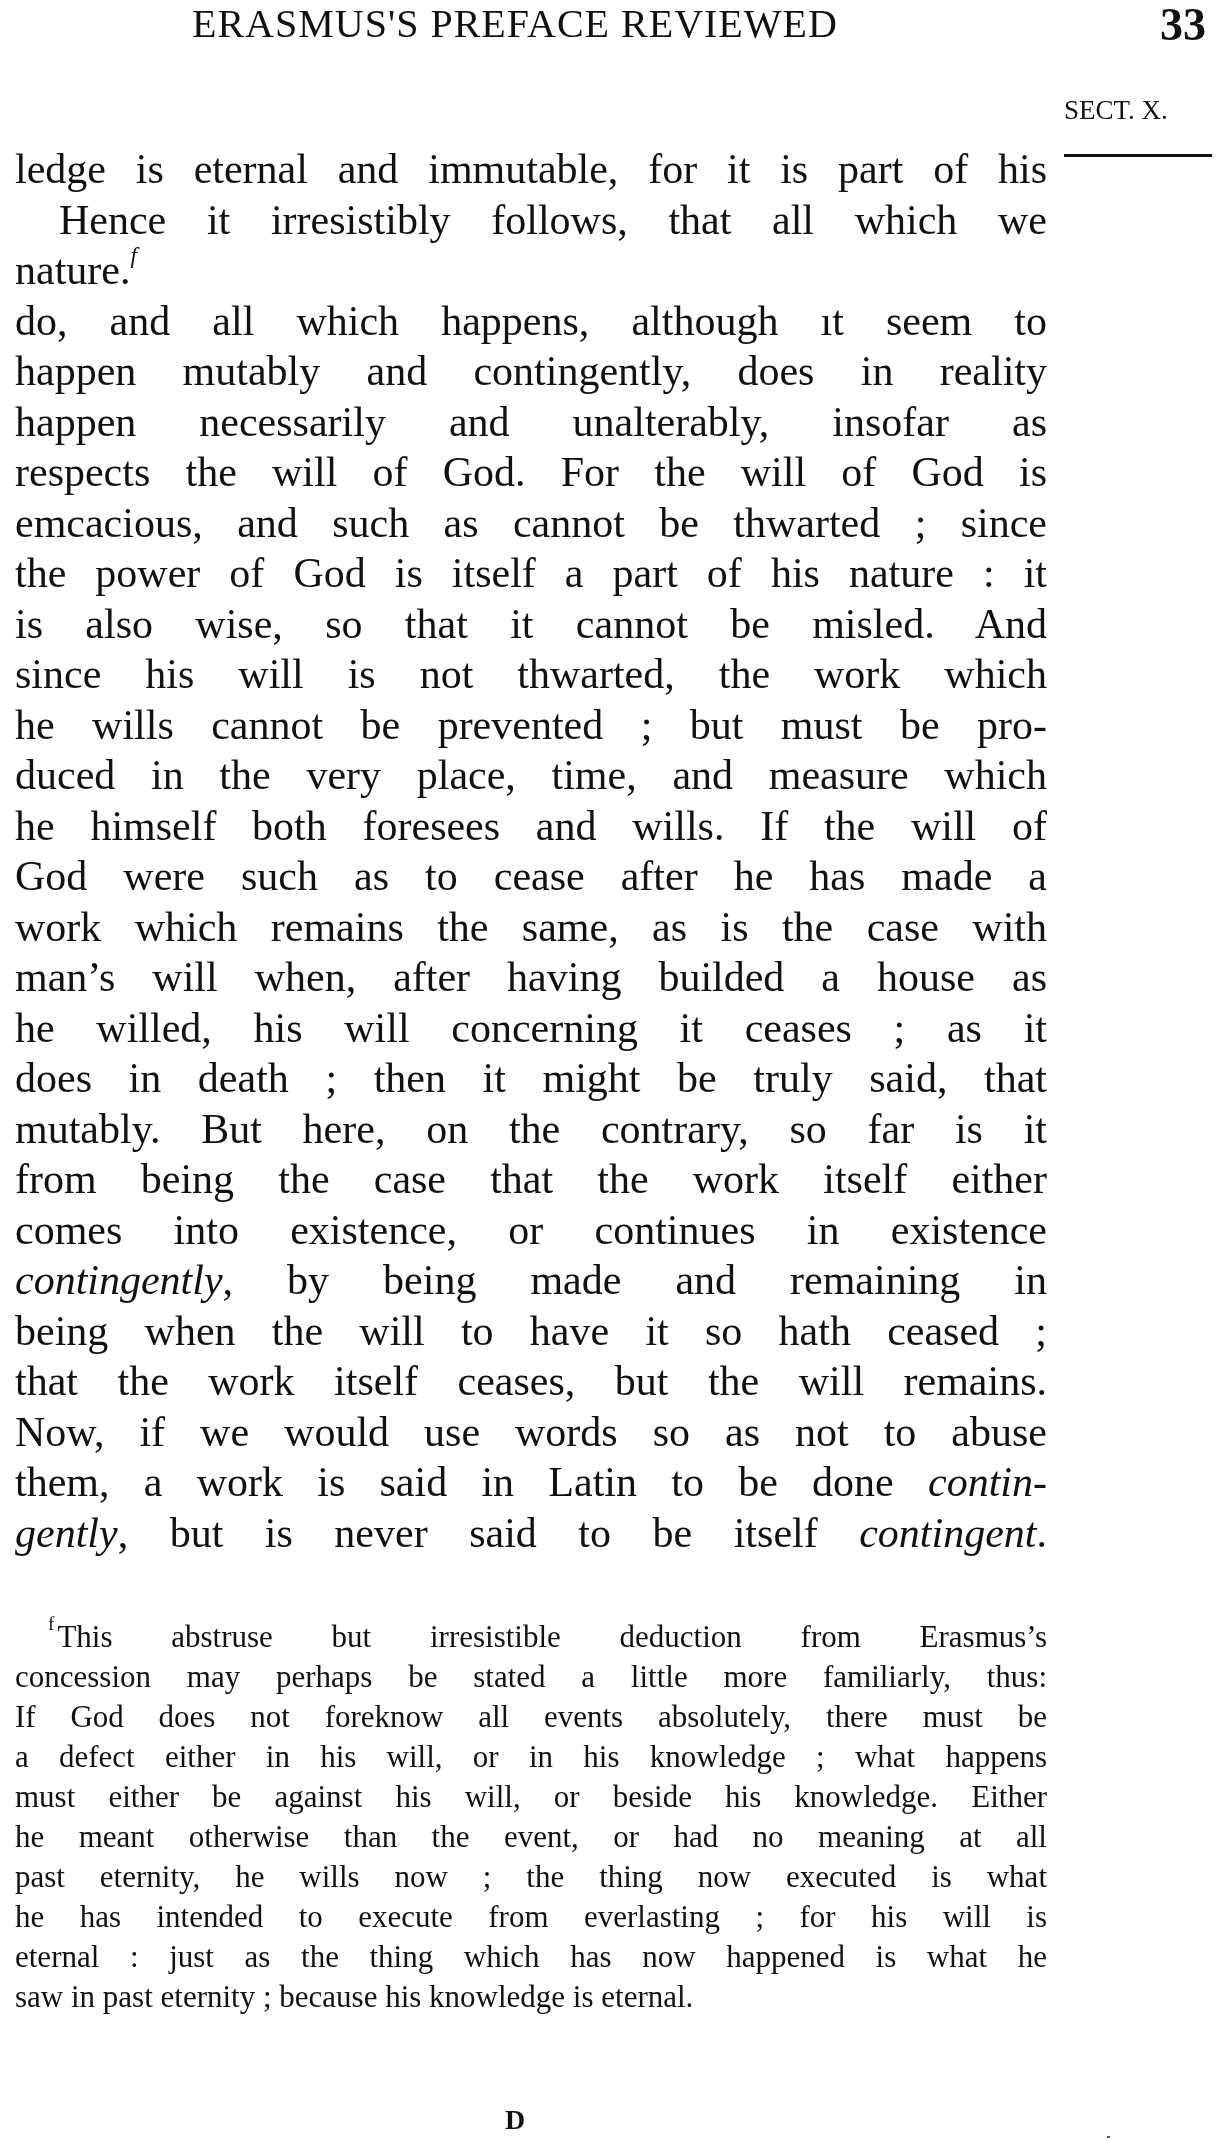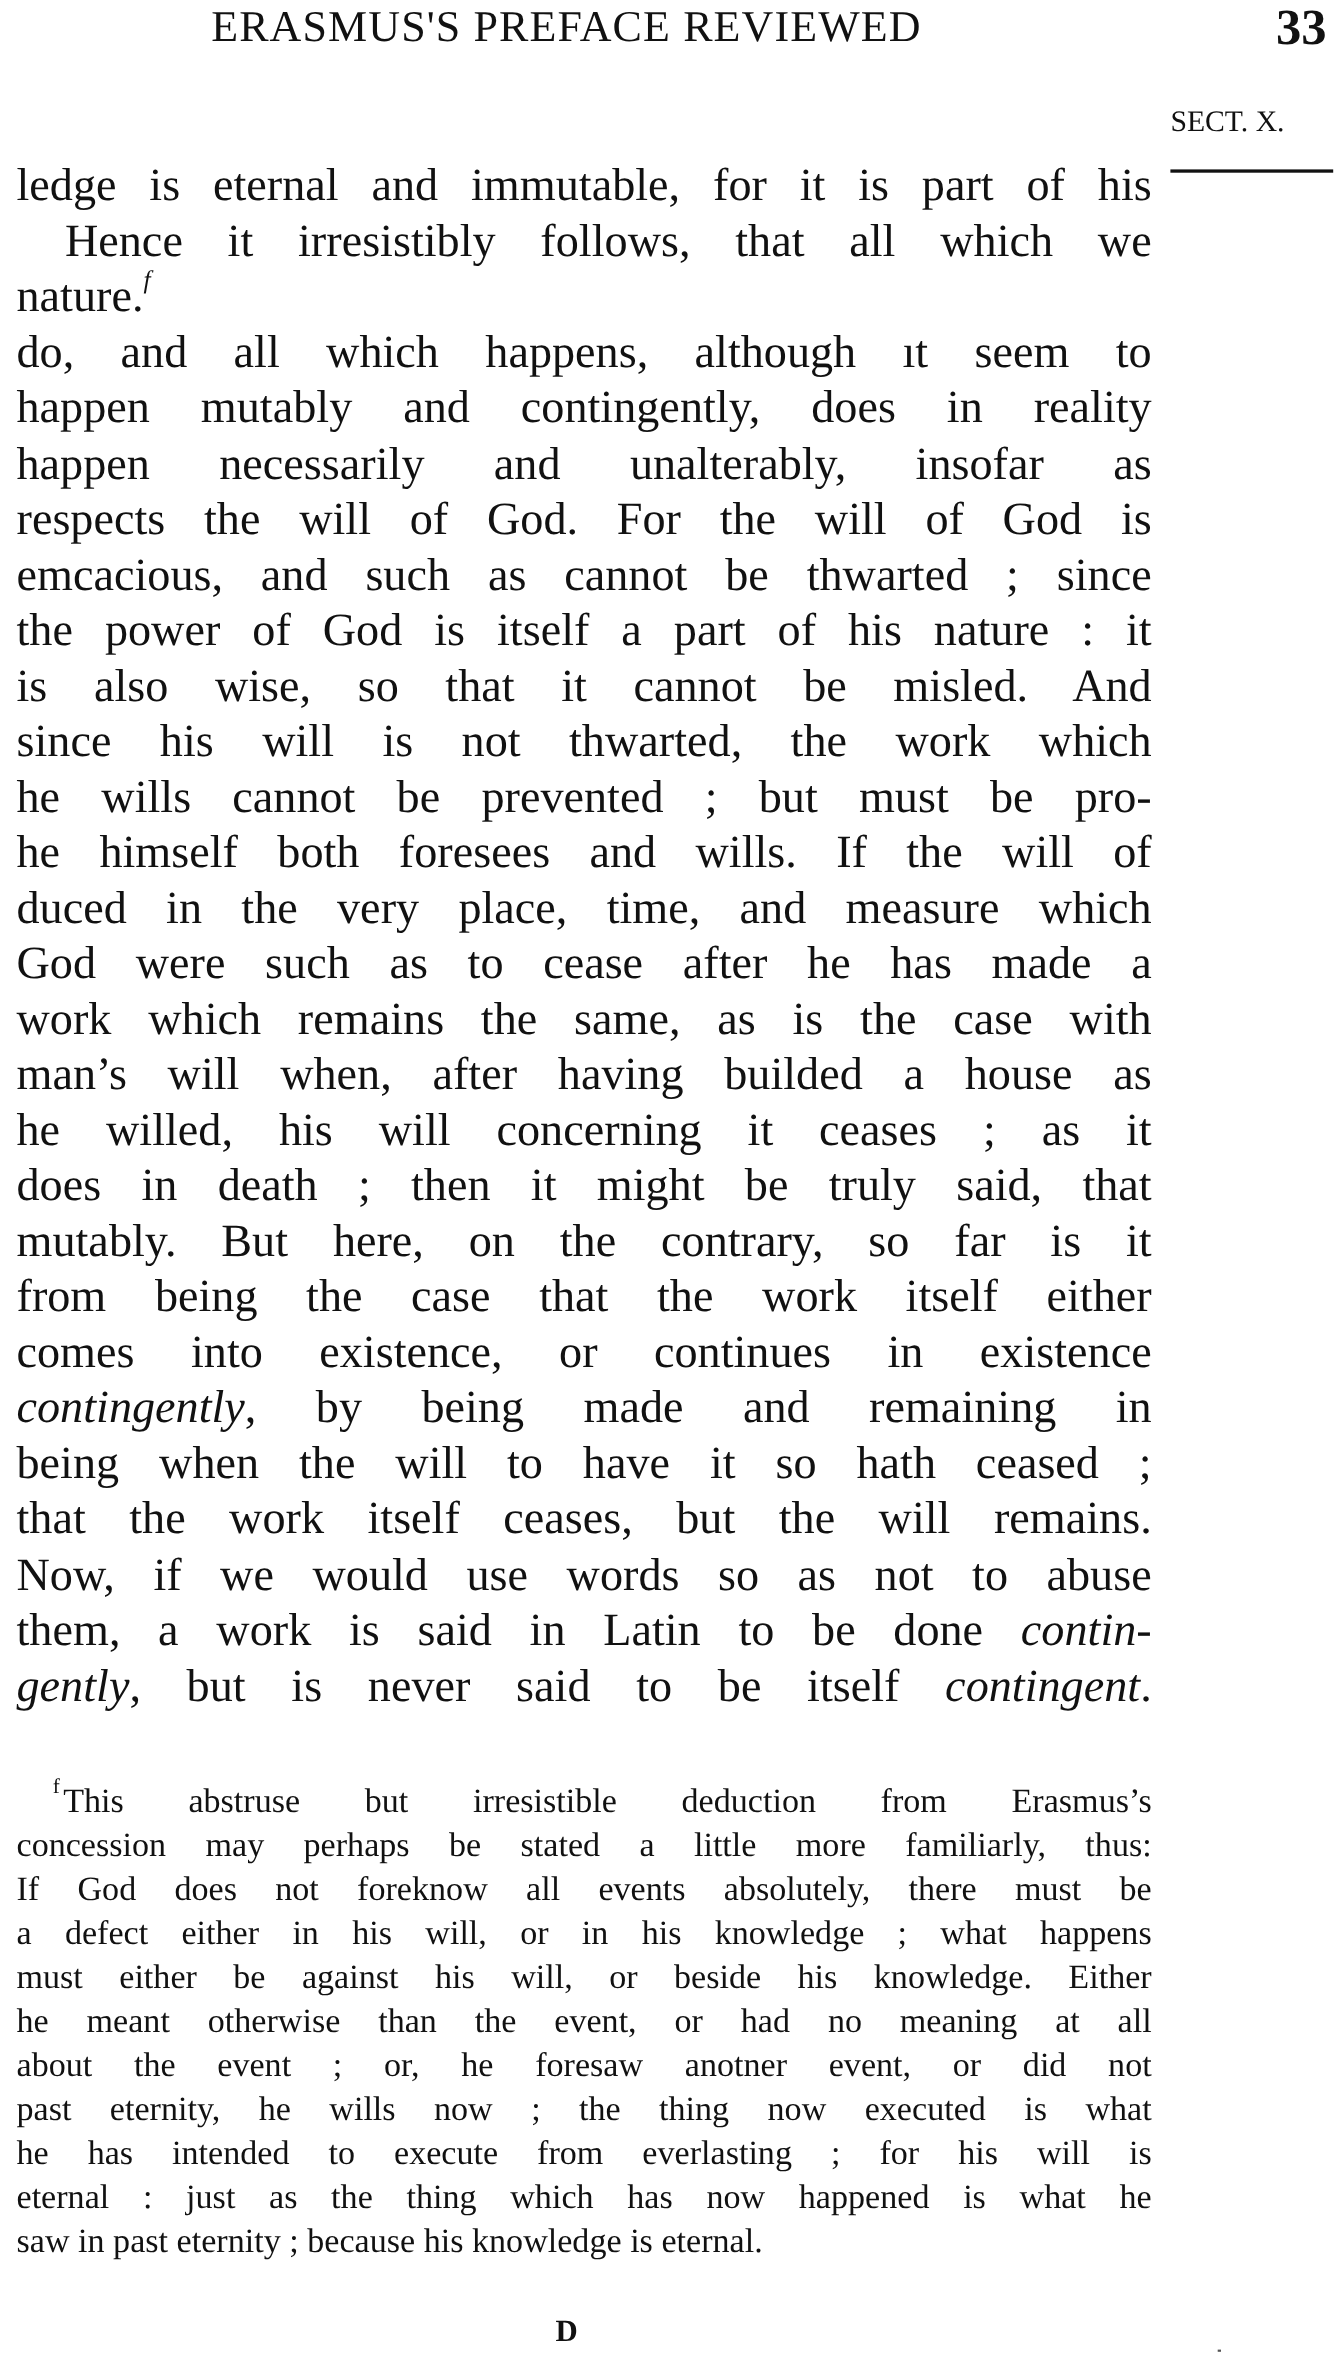--- a/index.html
+++ b/index.html
@@ -132,22 +132,22 @@
   <span class="line last"><span>nature.</span><sup class="fn">f</sup></span>
   <span class="line"><span>do, and all which happens, although ıt seem to</span></span>
   <span class="line"><span>happen mutably and contingently, does in reality</span></span>
   <span class="line"><span>happen necessarily and unalterably, insofar as</span></span>
   <span class="line"><span>respects the will of God.  For the will of God is</span></span>
   <span class="line"><span>emcacious, and such as cannot be thwarted ; since</span></span>
   <span class="line"><span>the power of God is itself a part of his nature : it</span></span>
   <span class="line"><span>is also wise, so that it cannot be misled.  And</span></span>
   <span class="line"><span>since his will is not thwarted, the work which</span></span>
   <span class="line"><span>he wills cannot be prevented ; but must be pro-</span></span>
+  <span class="line"><span>duced in the very place, time, and measure which</span></span>
   <span class="line"><span>he himself both foresees and wills.  If the will of</span></span>
-  <span class="line"><span>duced in the very place, time, and measure which</span></span>
   <span class="line"><span>God were such as to cease after he has made a</span></span>
   <span class="line"><span>work which remains the same, as is the case with</span></span>
   <span class="line"><span>man’s will when, after having builded a house as</span></span>
   <span class="line"><span>he willed, his will concerning it ceases ; as it</span></span>
   <span class="line"><span>does in death ; then it might be truly said, that</span></span>
   <span class="line"><span>mutably.  But here, on the contrary, so far is it</span></span>
   <span class="line"><span>from being the case that the work itself either</span></span>
   <span class="line"><span>comes into existence, or continues in existence</span></span>
   <span class="line"><em>contingently</em><span>, by being made and remaining in</span></span>
   <span class="line"><span>being when the will to have it so hath ceased ;</span></span>
@@ -157,21 +157,20 @@
   <span class="line"><em>gently</em><span>, but is never said to be itself </span><em>contingent</em><span>.</span></span>
 </div>
 
 <div class="footnote">
   <span class="line indent"><sup class="fn">f</sup><span>This abstruse but irresistible deduction from Erasmus’s</span></span>
   <span class="line"><span>concession may perhaps be stated a little more familiarly, thus:</span></span>
   <span class="line"><span>If God does not foreknow all events absolutely, there must be</span></span>
   <span class="line"><span>a defect either in his will, or in his knowledge ; what happens</span></span>
   <span class="line"><span>must either be against his will, or beside his knowledge. Either</span></span>
   <span class="line"><span>he meant otherwise than the event, or had no meaning at all</span></span>
-  <span class="line"><span>about the event ; or, he foresaw anotner event, or did not</span></span>
   <span class="line"><span>past eternity, he wills now ; the thing now executed is what</span></span>
   <span class="line"><span>he has intended to execute from everlasting ; for his will is</span></span>
   <span class="line"><span>eternal : just as the thing which has now happened is what he</span></span>
   <span class="line last"><span>saw in past eternity ; because his knowledge is eternal.</span></span>
 </div>
 
 <div class="signature">D</div>
 <div class="speck"></div>
 
 </body></html>

